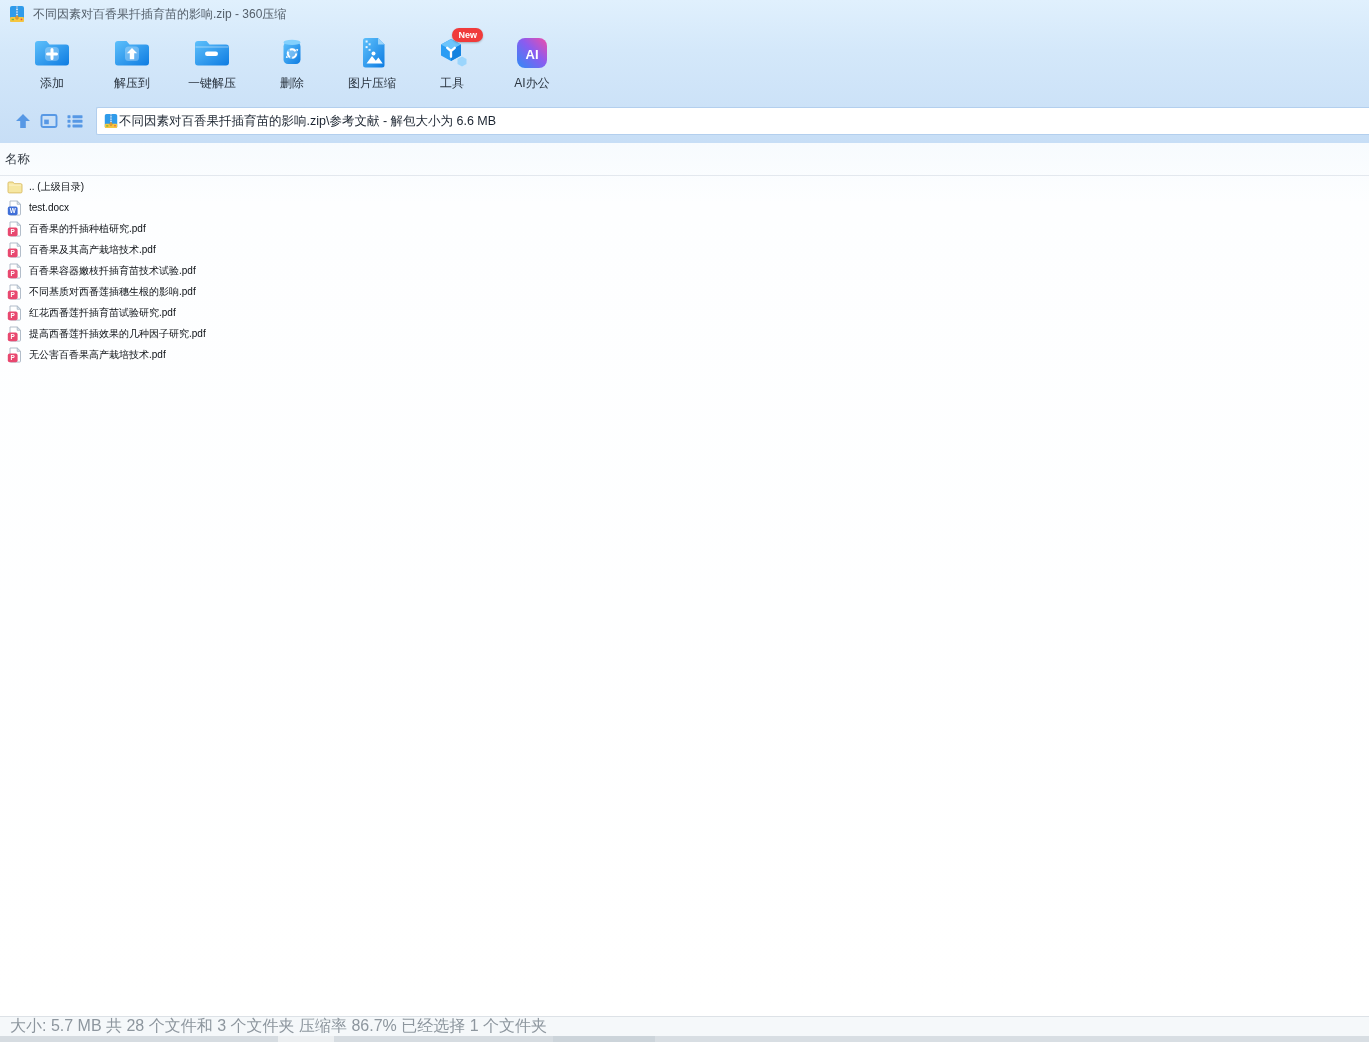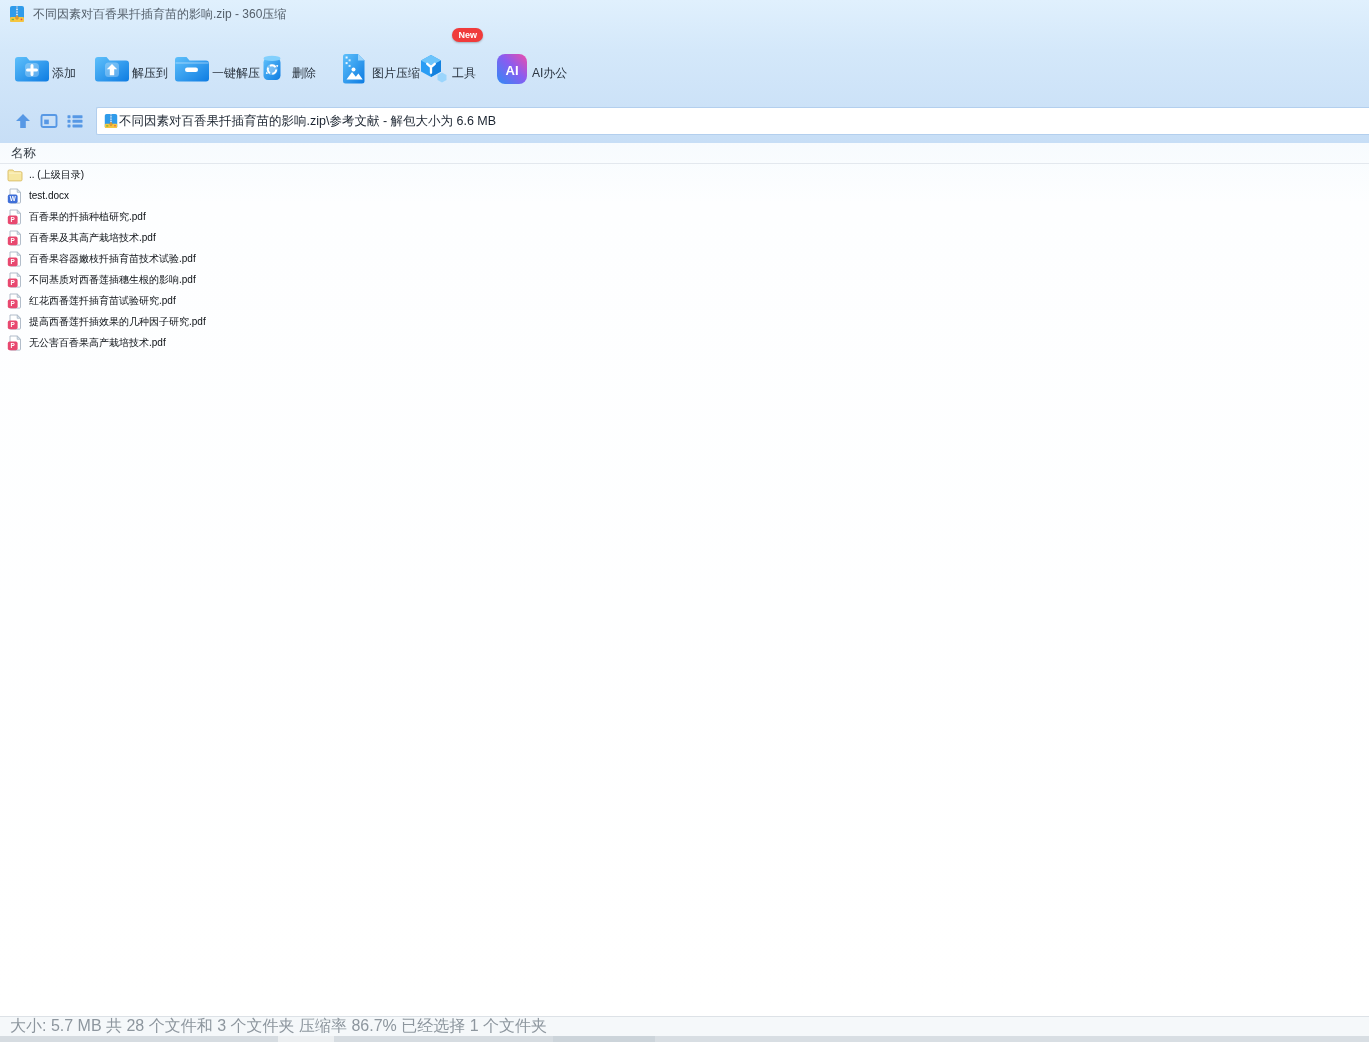--- a/index.html
+++ b/index.html
@@ -13,26 +13,26 @@
   }
   
   .top-panel {
     position: absolute; top:0; left:0; right:0; height:143px;
     background: linear-gradient(180deg, #e0f0fd 0%, #d4e8fa 35%, #c7def6 100%);
   }
   .titlebar { height:28px; display:flex; align-items:center; padding-left:8px; gap:7px; }
   .title-text { font-size:12px; color:#55606b; }
   .toolbar { height:77px; display:flex; padding-left:12px; }
   .tool-btn {
-    width:80px; height:74px; display:flex; flex-direction:row;
+    width:80px; height:74px; display:flex; flex-direction:column;
     align-items:center; padding-top:7px; position:relative; cursor:default;
     border-radius:4px;
   }
   .tool-icon { width:40px; height:36px; display:flex; align-items:center; justify-content:center; }
-  .tool-label { margin-top:10px; font-size:12px; color:#2b3540; white-space:nowrap; }
+  .tool-label { margin-top:4px; font-size:12px; color:#2b3540; white-space:nowrap; }
   .new-badge {
     position:absolute; top:0px; right:9px;
     background:#f03b3b; color:#fff; font-size:9px; font-weight:bold;
     padding:1.5px 6px; border-radius:9px; line-height:1.2;
     box-shadow:0 1px 2px rgba(0,0,0,.25);
   }
   .address-row { height:32px; display:flex; align-items:center; padding-left:10px; }
   .nav-btn { width:26px; height:26px; display:flex; align-items:center; justify-content:center; border-radius:3px; }
   .address-bar {
     flex:1; height:28px; margin-left:8px;
@@ -42,22 +42,22 @@
     display:flex; align-items:center; padding-left:6px;
     font-size:12.5px; color:#1b2430;
     white-space:nowrap; overflow:hidden;
   }
   
   .file-area {
     position:absolute; top:143px; left:0; right:0; bottom:26px;
     background: linear-gradient(180deg,#f7fbfe 0%, #fdfeff 60px, #ffffff 100%);
   }
   .list-header {
-    height:21px; display:flex; align-items:center;
-    padding-left:11px; font-size:12.5px; color:#333b44;
+    height:33px; display:flex; align-items:center;
+    padding-left:5px; font-size:12.5px; color:#333b44;
     border-bottom:1px solid #e3e8ee;
   }
   .row {
     height:21px; display:flex; align-items:center;
     padding-left:7px; gap:6px; cursor:default;
   }
   .row-label { font-size:10px; color:#0b0f14; white-space:nowrap; }
   .file-icon { flex:0 0 auto; }
   
   .status-bar {

